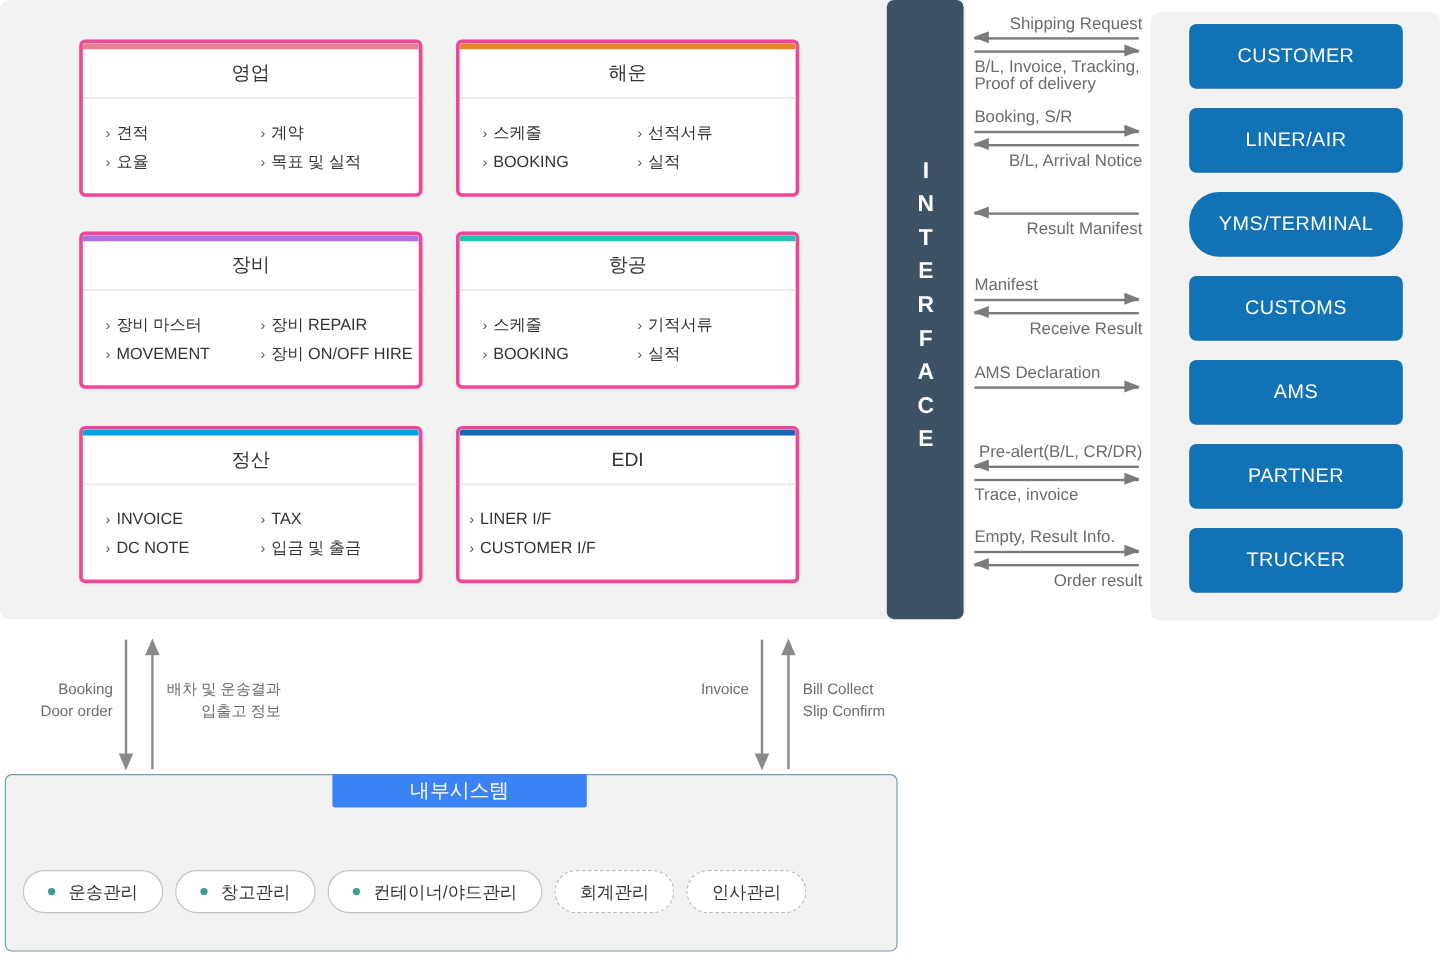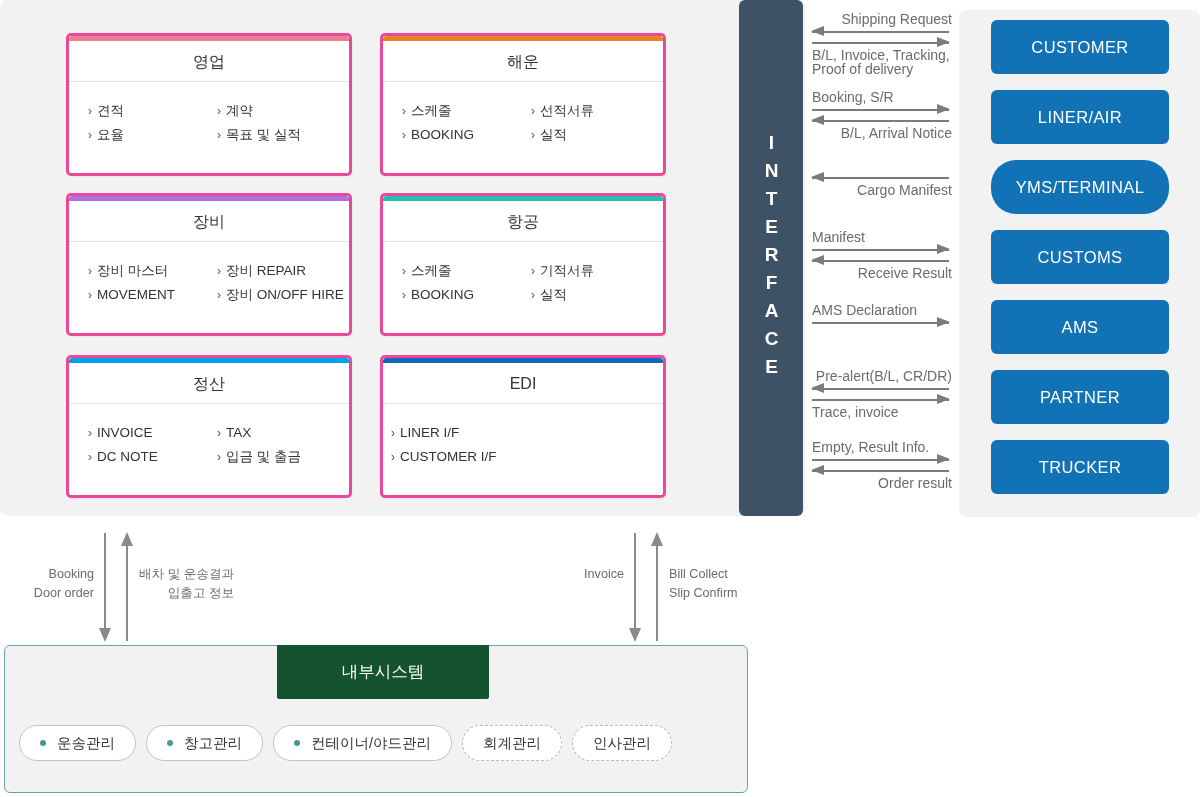--- a/index.html
+++ b/index.html
@@ -26,21 +26,21 @@
     position: absolute; width: 286px; background: #ffffff;
     border: 3px solid #ec4899; border-radius: 5px;
     box-shadow: 0 1px 2px rgba(0,0,0,0.05);
     overflow: hidden;
   }
   .card-accent { height: 5px; width: 100%; border-radius: 3px 3px 0 0; }
   .card-title {
     height: 41px; line-height: 41px; text-align: center;
     font-size: 16px; color: #333333; border-bottom: 1px solid #e2e2e2;
   }
-  .card-body { display: flex; padding: 17px 0 26px 0; }
+  .card-body { display: flex; padding: 17px 0 14px 0; }
   .card-col { width: 50%; padding-left: 19px; }
   .card-col.right { padding-left: 8px; }
   .card-item {
     font-size: 13.5px; color: #333333; line-height: 24px;
     white-space: nowrap;
   }
   .card-item .chev { color: #555; margin-right: 5px; font-size: 12px; }
 
   
   #card-0 { left: 66px;  top: 33px;  }
@@ -104,22 +104,22 @@
   .vhead.up   { border-bottom: 14px solid #8a8a8a; }
   .vlabel { position: absolute; font-size: 12.6px; color: #6b6b6b; line-height: 19px; white-space: nowrap; }
   .vlabel.r { text-align: right; }
 
   
   .internal {
     position: absolute; left: 4px; top: 645px; width: 744px; height: 148px;
     background: #f2f2f2; border: 1px solid #67a3ad; border-radius: 6px;
   }
   .internal-tab {
-    position: absolute; left: 272px; top: -1px; width: 212px; height: 54px;
-    background: #14532d; color: #ffffff; font-size: 16.5px;
+    position: absolute; left: 272px; top: -1px; width: 212px; height: 28px;
+    background: #3b82f6; color: #ffffff; font-size: 16.5px;
     display: flex; align-items: center; justify-content: center;
     border-radius: 0 0 2px 2px;
   }
   .pill-row { position: absolute; left: 14px; top: 79px; display: flex; gap: 10px; }
   .pill {
     height: 36px; background: #ffffff; border: 1px solid #c3c3c3;
     border-radius: 19px; display: flex; align-items: center;
     padding: 0 20px; font-size: 14.5px; color: #333333; white-space: nowrap;
   }
   .pill.dashed { border-style: dashed; border-color: #b9b9b9; }
@@ -245,21 +245,21 @@
           <div class="arrow-line"></div>
           <div class="arrow-head to-left"></div>
         </div>
         <div class="arrow-label right">B/L, Arrival Notice</div>
       </div>
       <div class="flow-group" style="top: 172px;">
         <div class="arrow-row">
           <div class="arrow-line"></div>
           <div class="arrow-head to-left"></div>
         </div>
-        <div class="arrow-label right">Cargo Manifest</div>
+        <div class="arrow-label right">Result Manifest</div>
       </div>
       <div class="flow-group" style="top: 230px;">
         <div class="arrow-label left">Manifest</div>
         <div class="arrow-row">
           <div class="arrow-line"></div>
           <div class="arrow-head to-right"></div>
         </div>
         <div class="arrow-row">
           <div class="arrow-line"></div>
           <div class="arrow-head to-left"></div>

